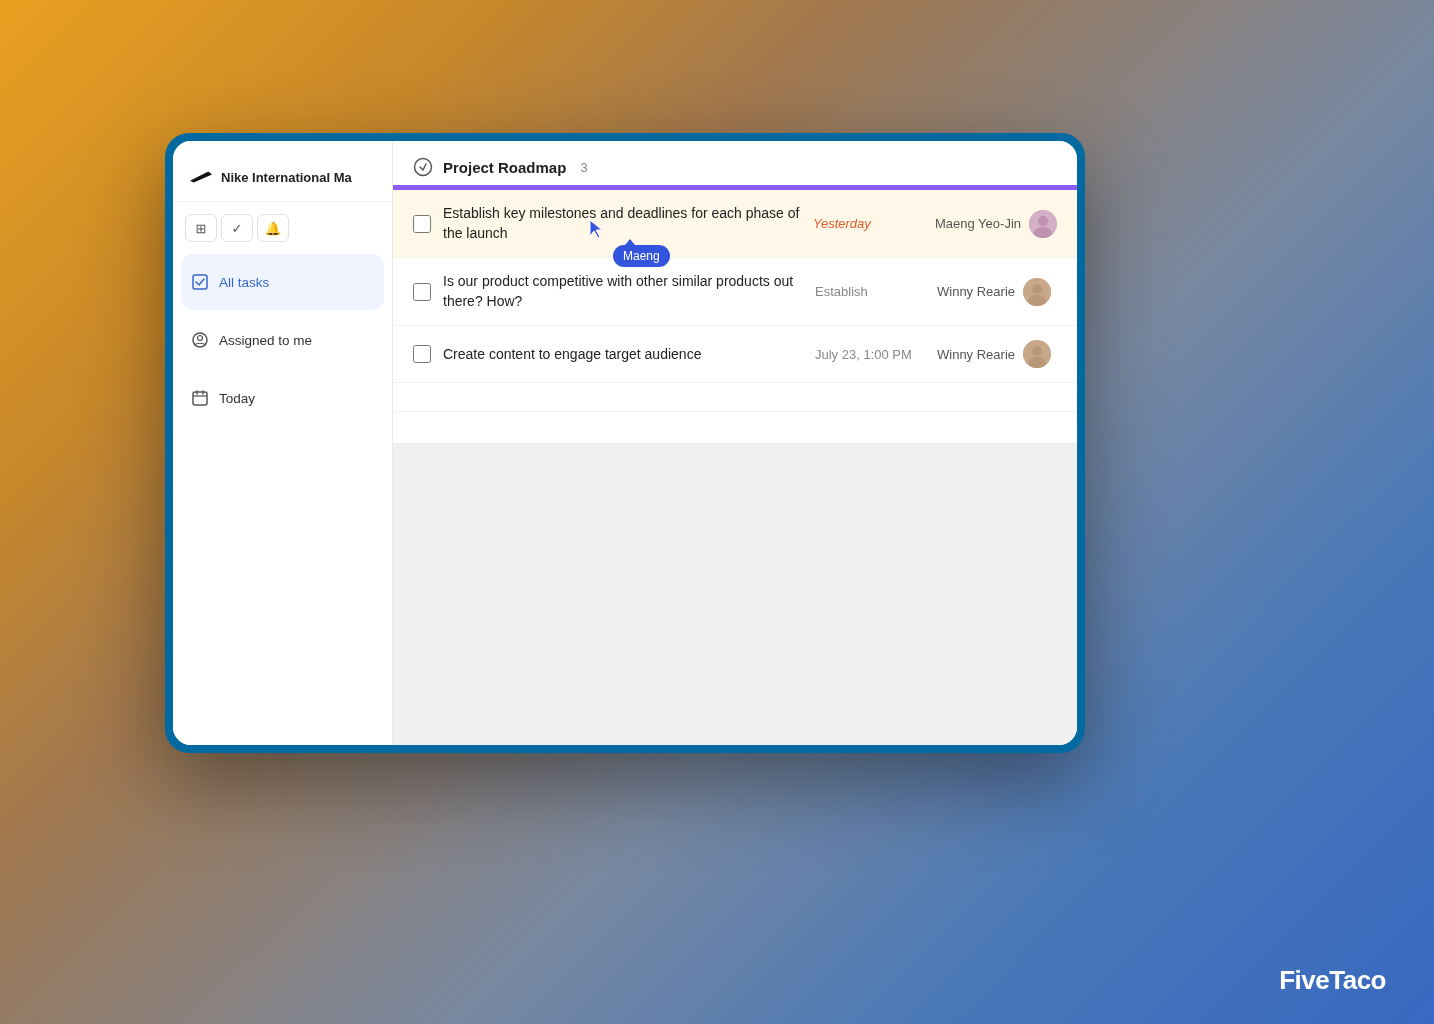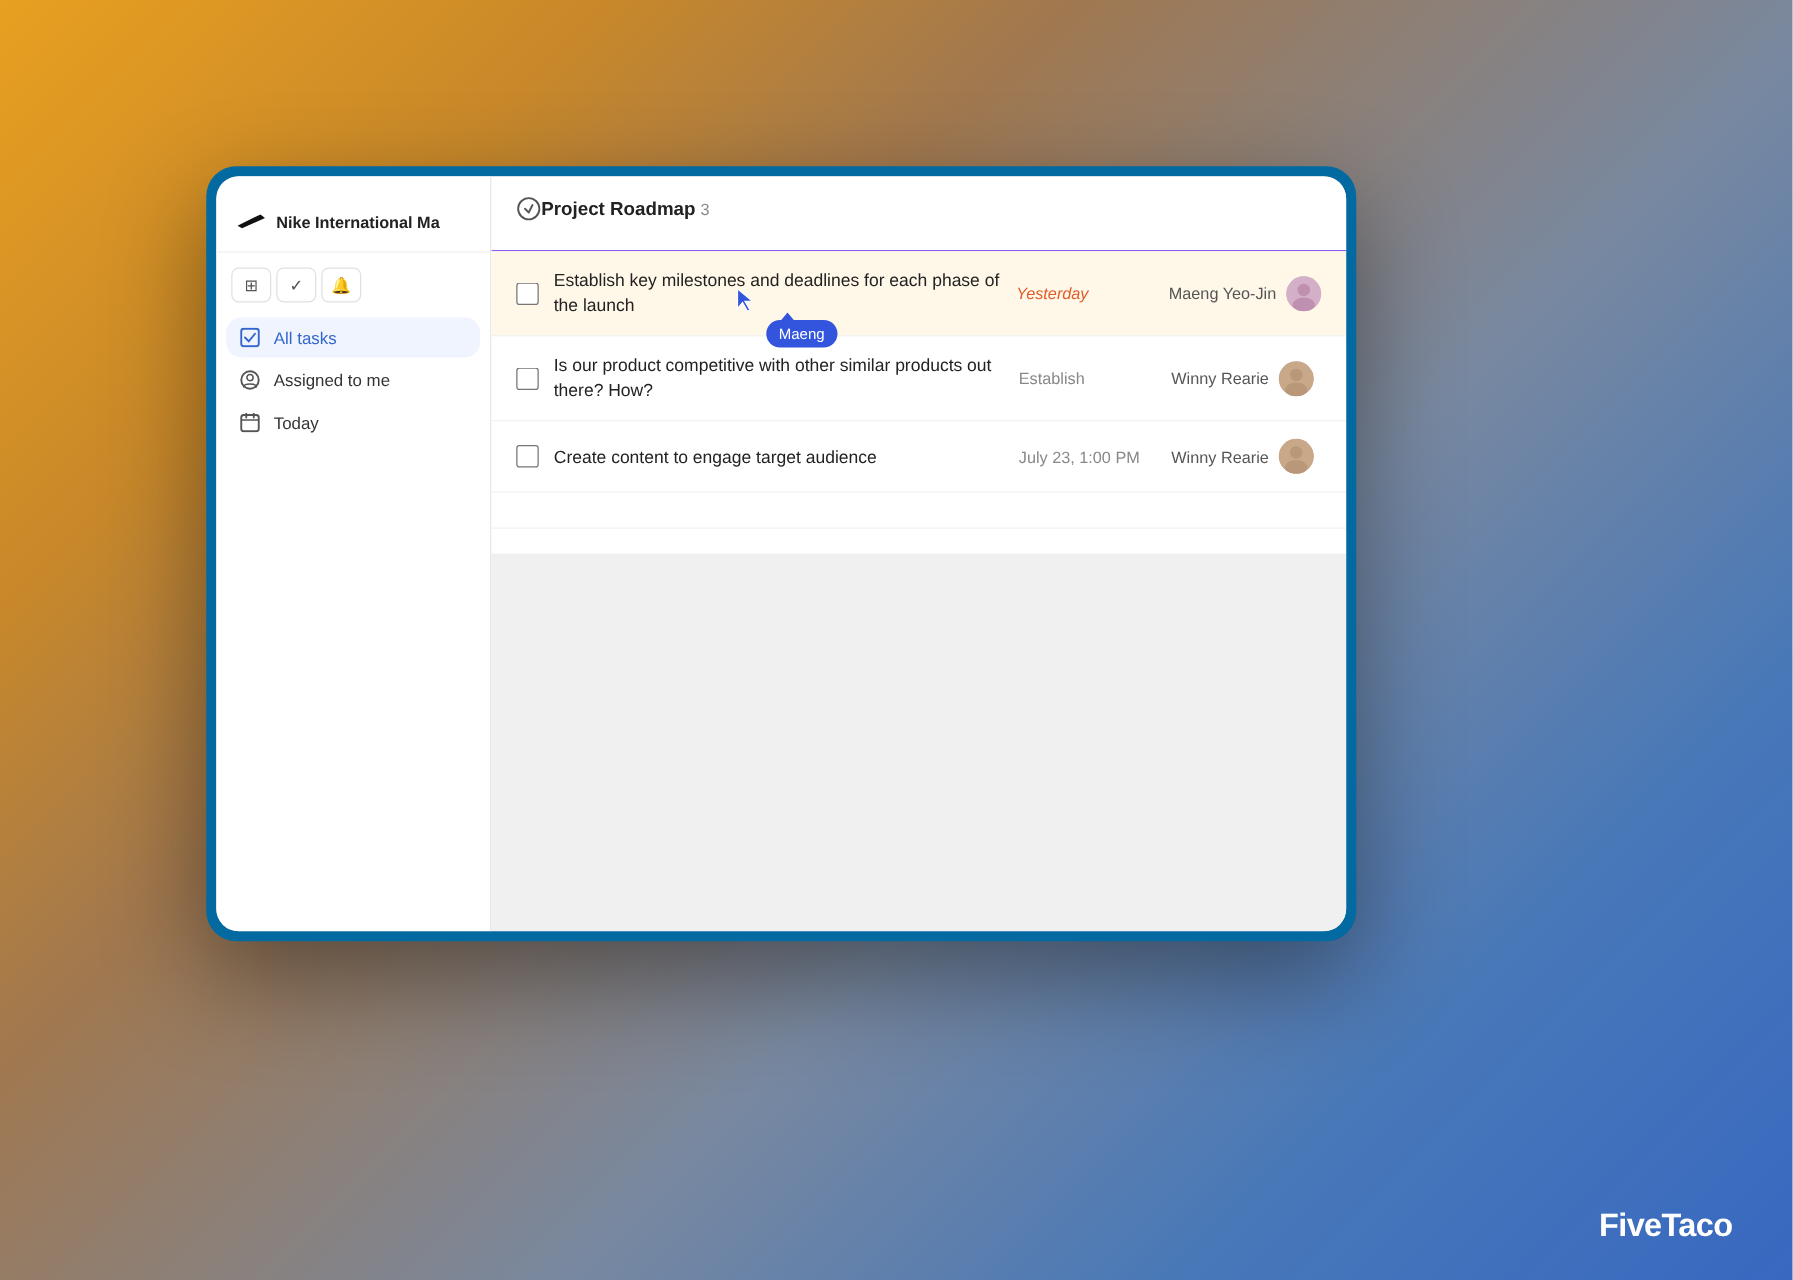--- a/index.html
+++ b/index.html
@@ -112,21 +112,21 @@
       display: flex;
       flex-direction: column;
       gap: 2px;
       padding: 4px 8px;
     }
 
     .sidebar-nav-item {
       display: flex;
       align-items: center;
       gap: 10px;
-      padding: 7px 10px;
+      padding: 19px 10px;
       border-radius: 12px;
       cursor: pointer;
       font-size: 13.5px;
       color: #333;
     }
 
     .sidebar-nav-item.active {
       background: #f0f4ff;
       color: #3366cc;
     }
@@ -141,23 +141,23 @@
       font-size: 14px;
     }
 
     .sidebar-nav-item.active .sidebar-nav-icon {
       color: #3366cc;
     }
 
     .project-header {
       display: flex;
       align-items: center;
-      gap: 0;
-      padding: 16px 20px 23px;
-      border-bottom: 1px solid #8b5cf6;
+      gap: 10px;
+      padding: 16px 20px 8px;
+      border-bottom: 5px solid #8b5cf6;
     }
 
     .project-toggle-icon {
       color: #555;
       font-size: 18px;
       display: flex;
       align-items: center;
     }
 
     .project-title {

